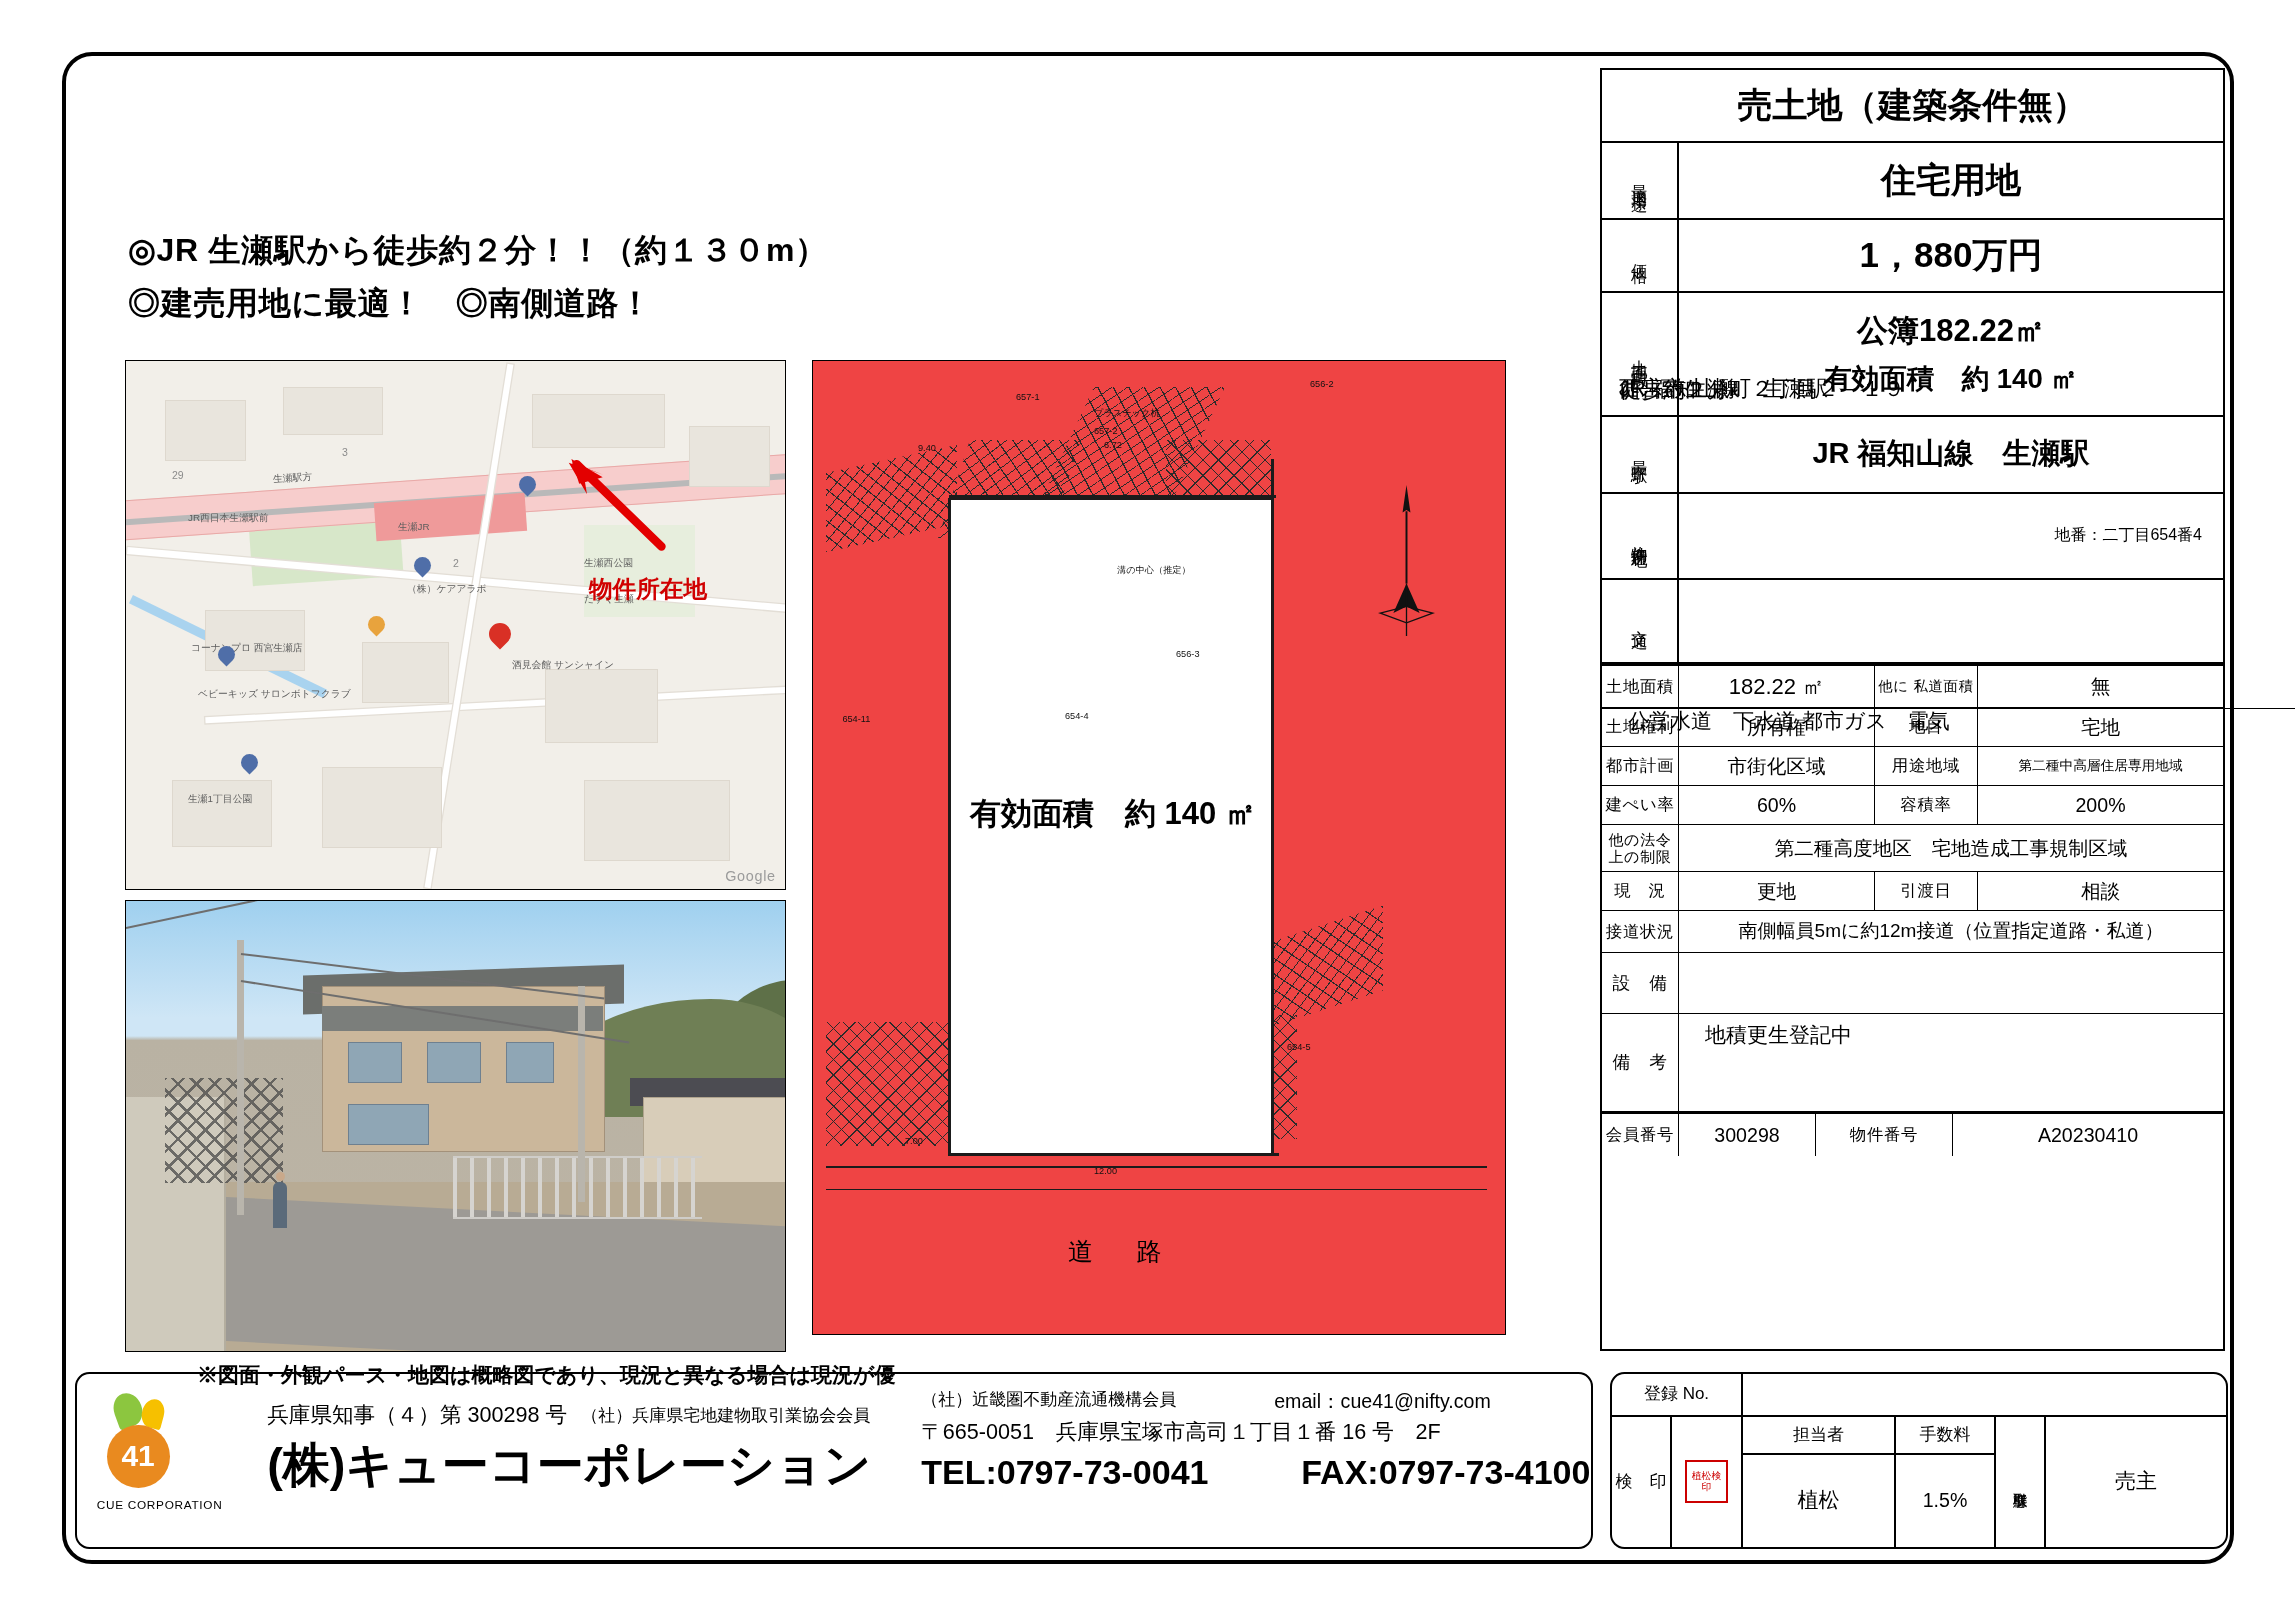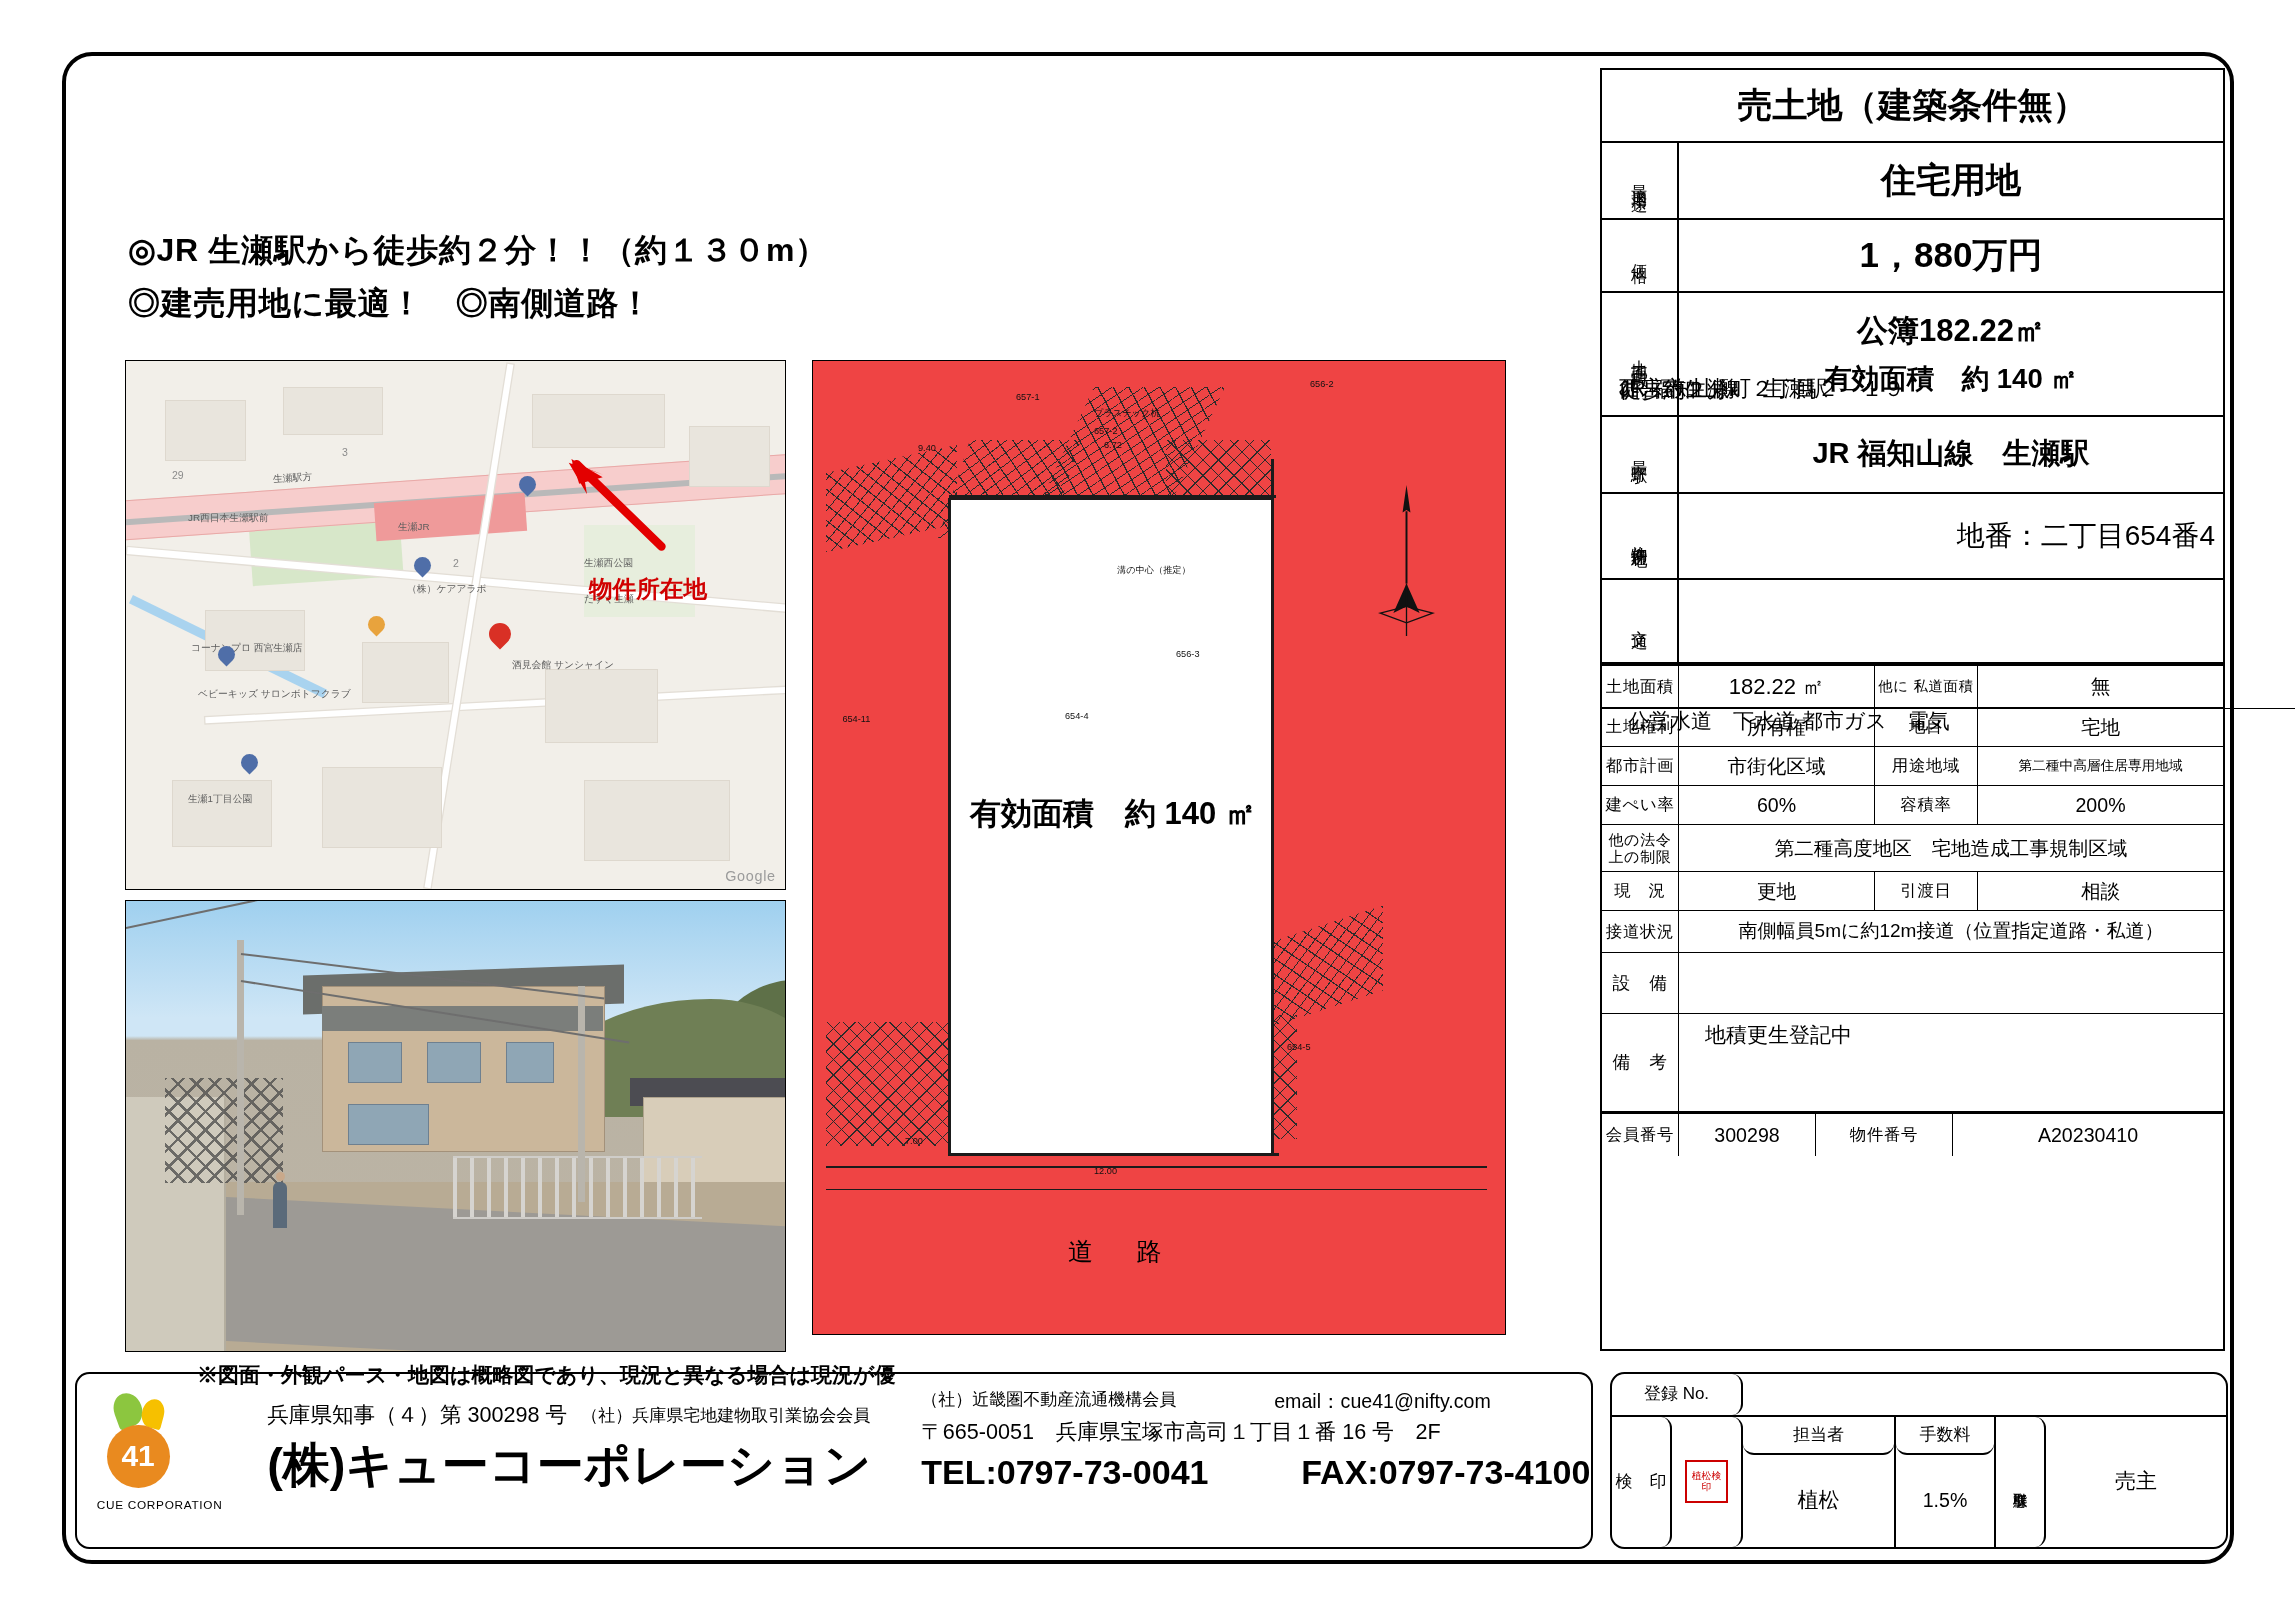--- a/index.html
+++ b/index.html
@@ -292,21 +292,21 @@
   .fax   { position:absolute; left:1224px; top:79px; font-size:34px; font-weight:bold; white-space:nowrap; }
   .fright {
     position:absolute; left:1544px; top:6.5px; width:618px; height:177px;
     border:2.6px solid #000; border-radius:14.4px; box-sizing:border-box;
     display:flex; flex-direction:column;
   }
   .fr-top { display:flex; height:41px; border-bottom:2px solid #000; }
   .fr-bot { display:flex; flex:1; }
   .fc {
     box-sizing:border-box; display:flex; align-items:center; justify-content:center;
-    font-size:17px; text-align:center; line-height:1.15;border-radius:11px;
+    font-size:17px; text-align:center; line-height:1.15;
   }
   .stamp {
     width:39px; height:39px; border:2px solid #c00; color:#c00;
     font-size:9.8px; line-height:1.05; display:flex; align-items:center;
     justify-content:center; text-align:center; letter-spacing:0;
   }
 </style>
 </head>
 <body>
 
@@ -465,21 +465,21 @@
 
     <div class="r-row" style="height:77px;">
       <div class="r-hd vert">最寄駅</div>
       <div class="r-bd" style="font-size:29px;">JR 福知山線　生瀬駅</div>
     </div>
 
     <div class="r-row" style="height:86px;">
       <div class="r-hd vert" style="letter-spacing:1.3px;">物件所在地</div>
       <div style="flex:1; display:flex; flex-direction:column;">
         <div class="r-bd left small" style="height:50%; font-size:22px; border-bottom:1.3px solid #000;">西宮市生瀬町２丁目２－１９</div>
-        <div class="r-bd small" style="height:50%; font-size:28px; justify-content:flex-end; padding-right:8px;">地番：二丁目654番4</div>
+        <div class="r-bd small" style="height:50%; font-size:16px; justify-content:flex-end; padding-right:21px;">地番：二丁目654番4</div>
       </div>
     </div>
 
     <div class="r-row" style="height:84px;">
       <div class="r-hd vert">交通</div>
       <div style="flex:1; display:flex; flex-direction:column;">
         <div class="r-bd left small" style="height:50%; font-size:22px; border-bottom:1.3px solid #000;">JR 福知山線　生瀬駅</div>
         <div class="r-bd left small" style="height:50%; font-size:22px;">徒歩約２分</div>
       </div>
     </div>

